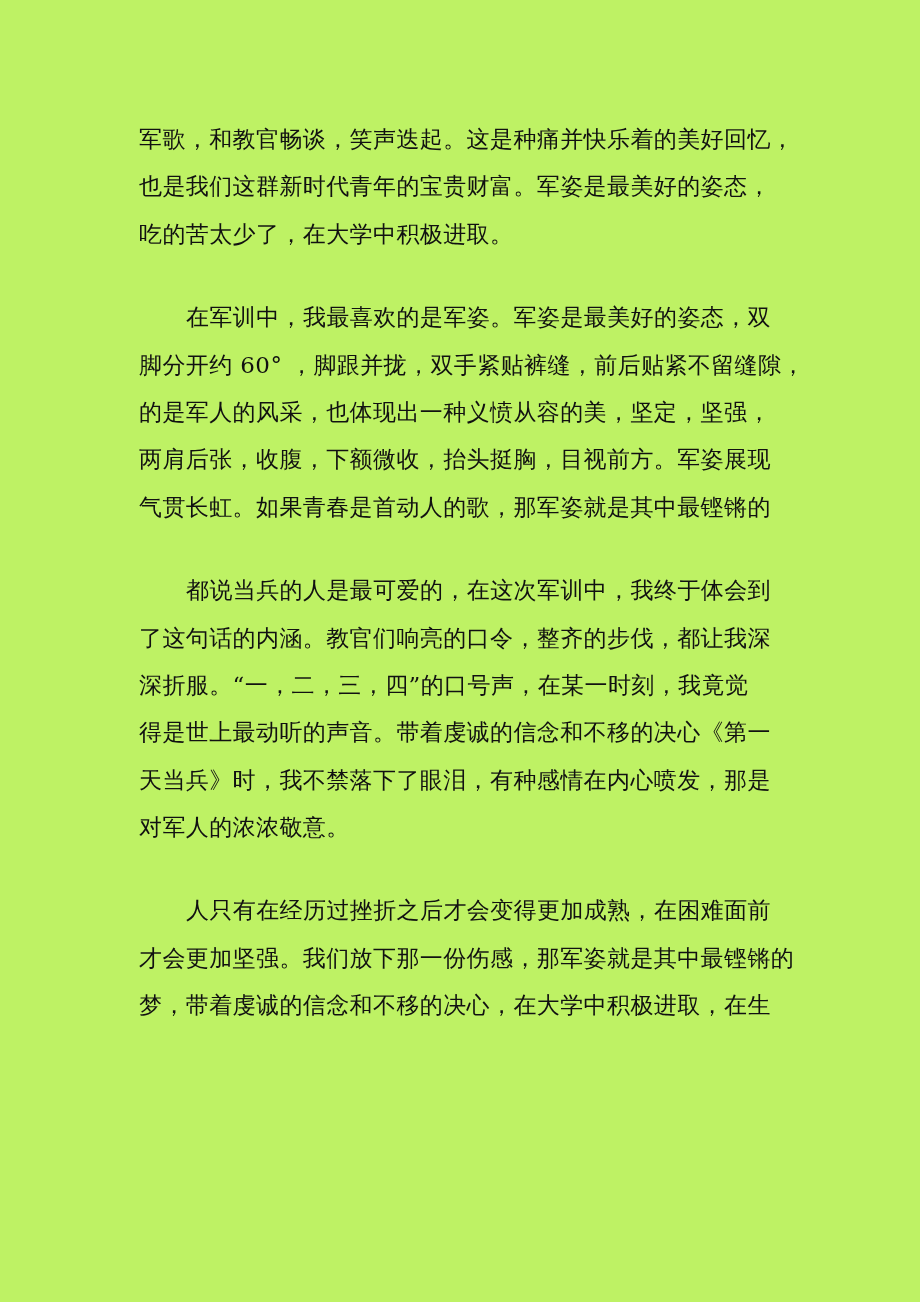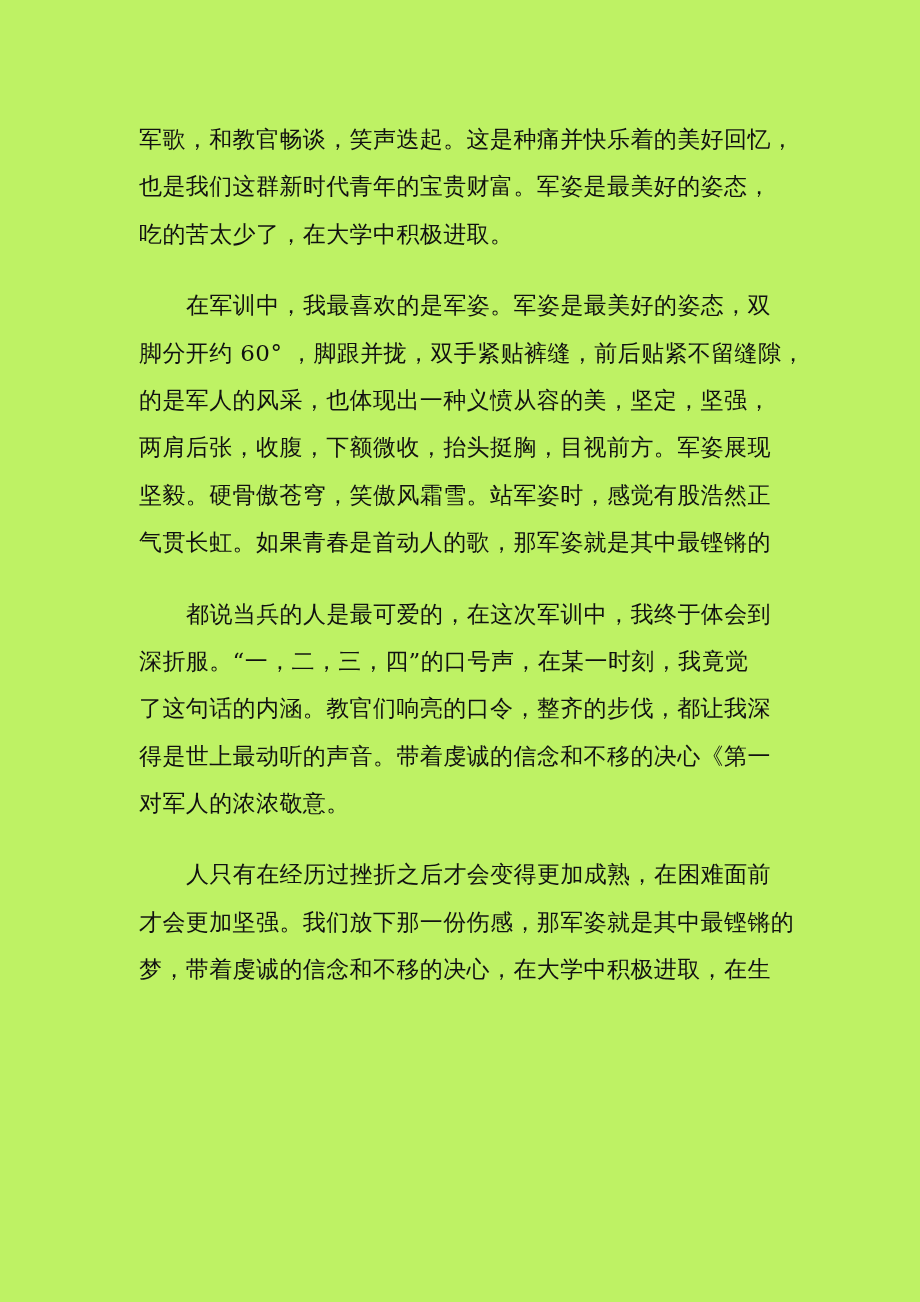--- a/index.html
+++ b/index.html
@@ -37,48 +37,49 @@
     .line {
       display: block;
       height: 47.4px;
       line-height: 40px;
       font-size: 23px;
       white-space: nowrap;
       letter-spacing: 0.4px;
     }
     .line.indent {
       padding-left: 47px;
+      margin-top: 36px;
     }
   </style>
 </head>
 <body>
 
 <div class="page">
   <div class="text-body">
 
     <p class="paragraph">
       <span class="line">军歌，和教官畅谈，笑声迭起。这是种痛并快乐着的美好回忆，</span>
       <span class="line">也是我们这群新时代青年的宝贵财富。军姿是最美好的姿态，</span>
       <span class="line">吃的苦太少了，在大学中积极进取。</span>
     </p>
 
     <p class="paragraph">
       <span class="line indent">在军训中，我最喜欢的是军姿。军姿是最美好的姿态，双</span>
       <span class="line">脚分开约 60° ，脚跟并拢，双手紧贴裤缝，前后贴紧不留缝隙，</span>
       <span class="line">的是军人的风采，也体现出一种义愤从容的美，坚定，坚强，</span>
       <span class="line">两肩后张，收腹，下额微收，抬头挺胸，目视前方。军姿展现</span>
-      <span class="line">坚毅。硬骨傲苍穹，笑傲风霜雪。站军姿时，感觉有股浩然正</span>
       <span class="line">气贯长虹。如果青春是首动人的歌，那军姿就是其中最铿锵的</span>
     </p>
 
     <p class="paragraph">
       <span class="line indent">都说当兵的人是最可爱的，在这次军训中，我终于体会到</span>
+      <span class="line">了这句话的内涵。教官们响亮的口令，整齐的步伐，都让我深</span>
       <span class="line">深折服。“一，二，三，四”的口号声，在某一时刻，我竟觉</span>
-      <span class="line">了这句话的内涵。教官们响亮的口令，整齐的步伐，都让我深</span>
       <span class="line">得是世上最动听的声音。带着虔诚的信念和不移的决心《第一</span>
+      <span class="line">天当兵》时，我不禁落下了眼泪，有种感情在内心喷发，那是</span>
       <span class="line">对军人的浓浓敬意。</span>
     </p>
 
     <p class="paragraph">
       <span class="line indent">人只有在经历过挫折之后才会变得更加成熟，在困难面前</span>
       <span class="line">才会更加坚强。我们放下那一份伤感，那军姿就是其中最铿锵的</span>
       <span class="line">梦，带着虔诚的信念和不移的决心，在大学中积极进取，在生</span>
     </p>
 
   </div>

